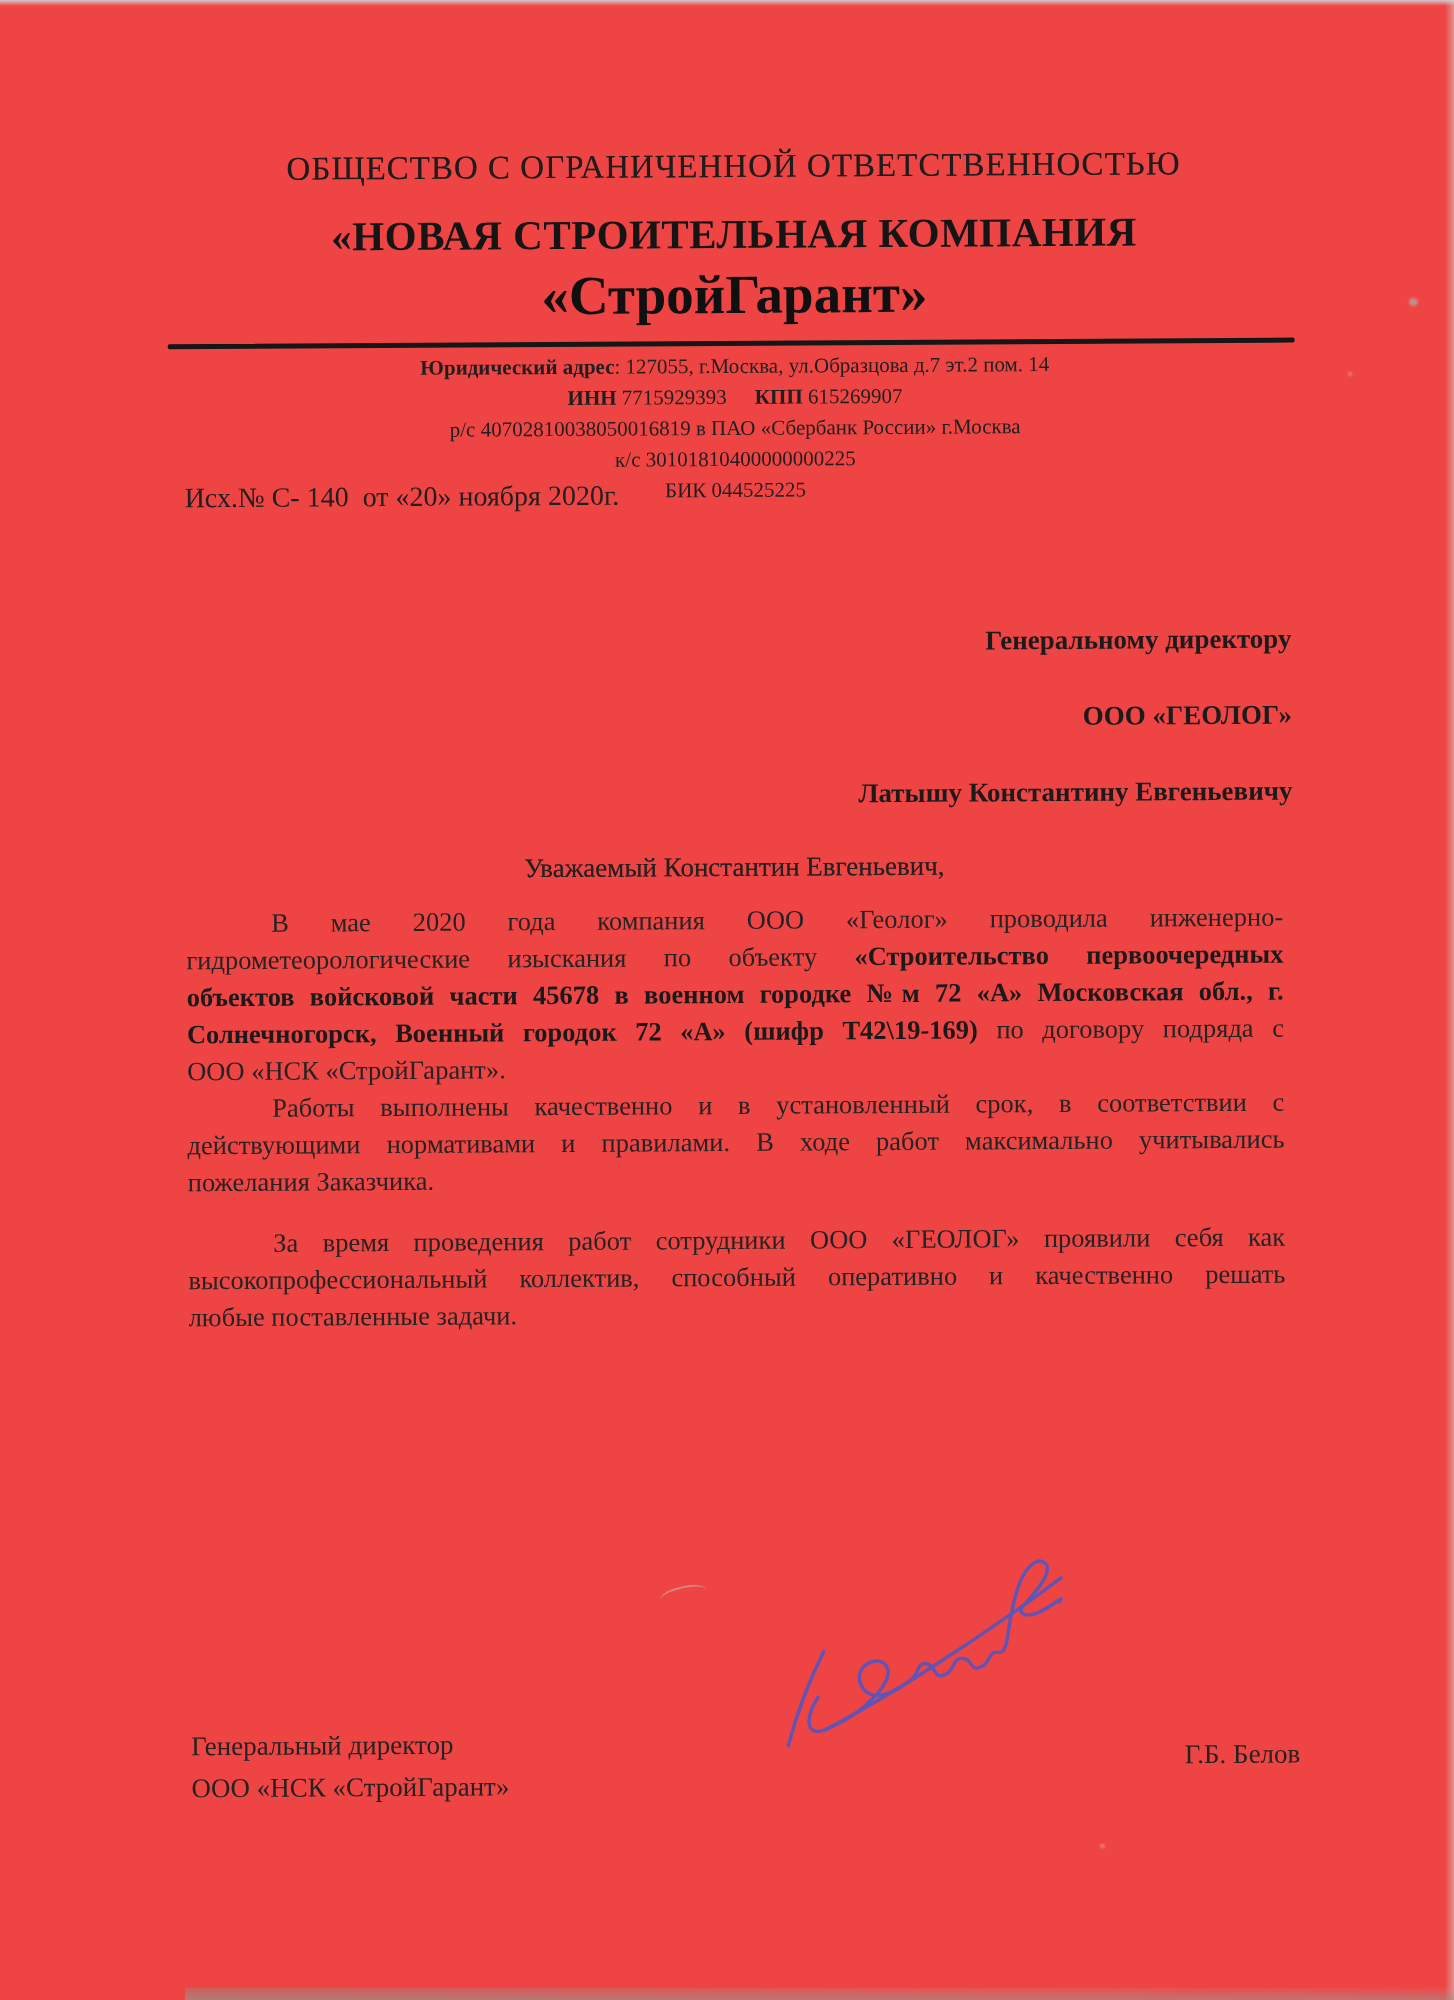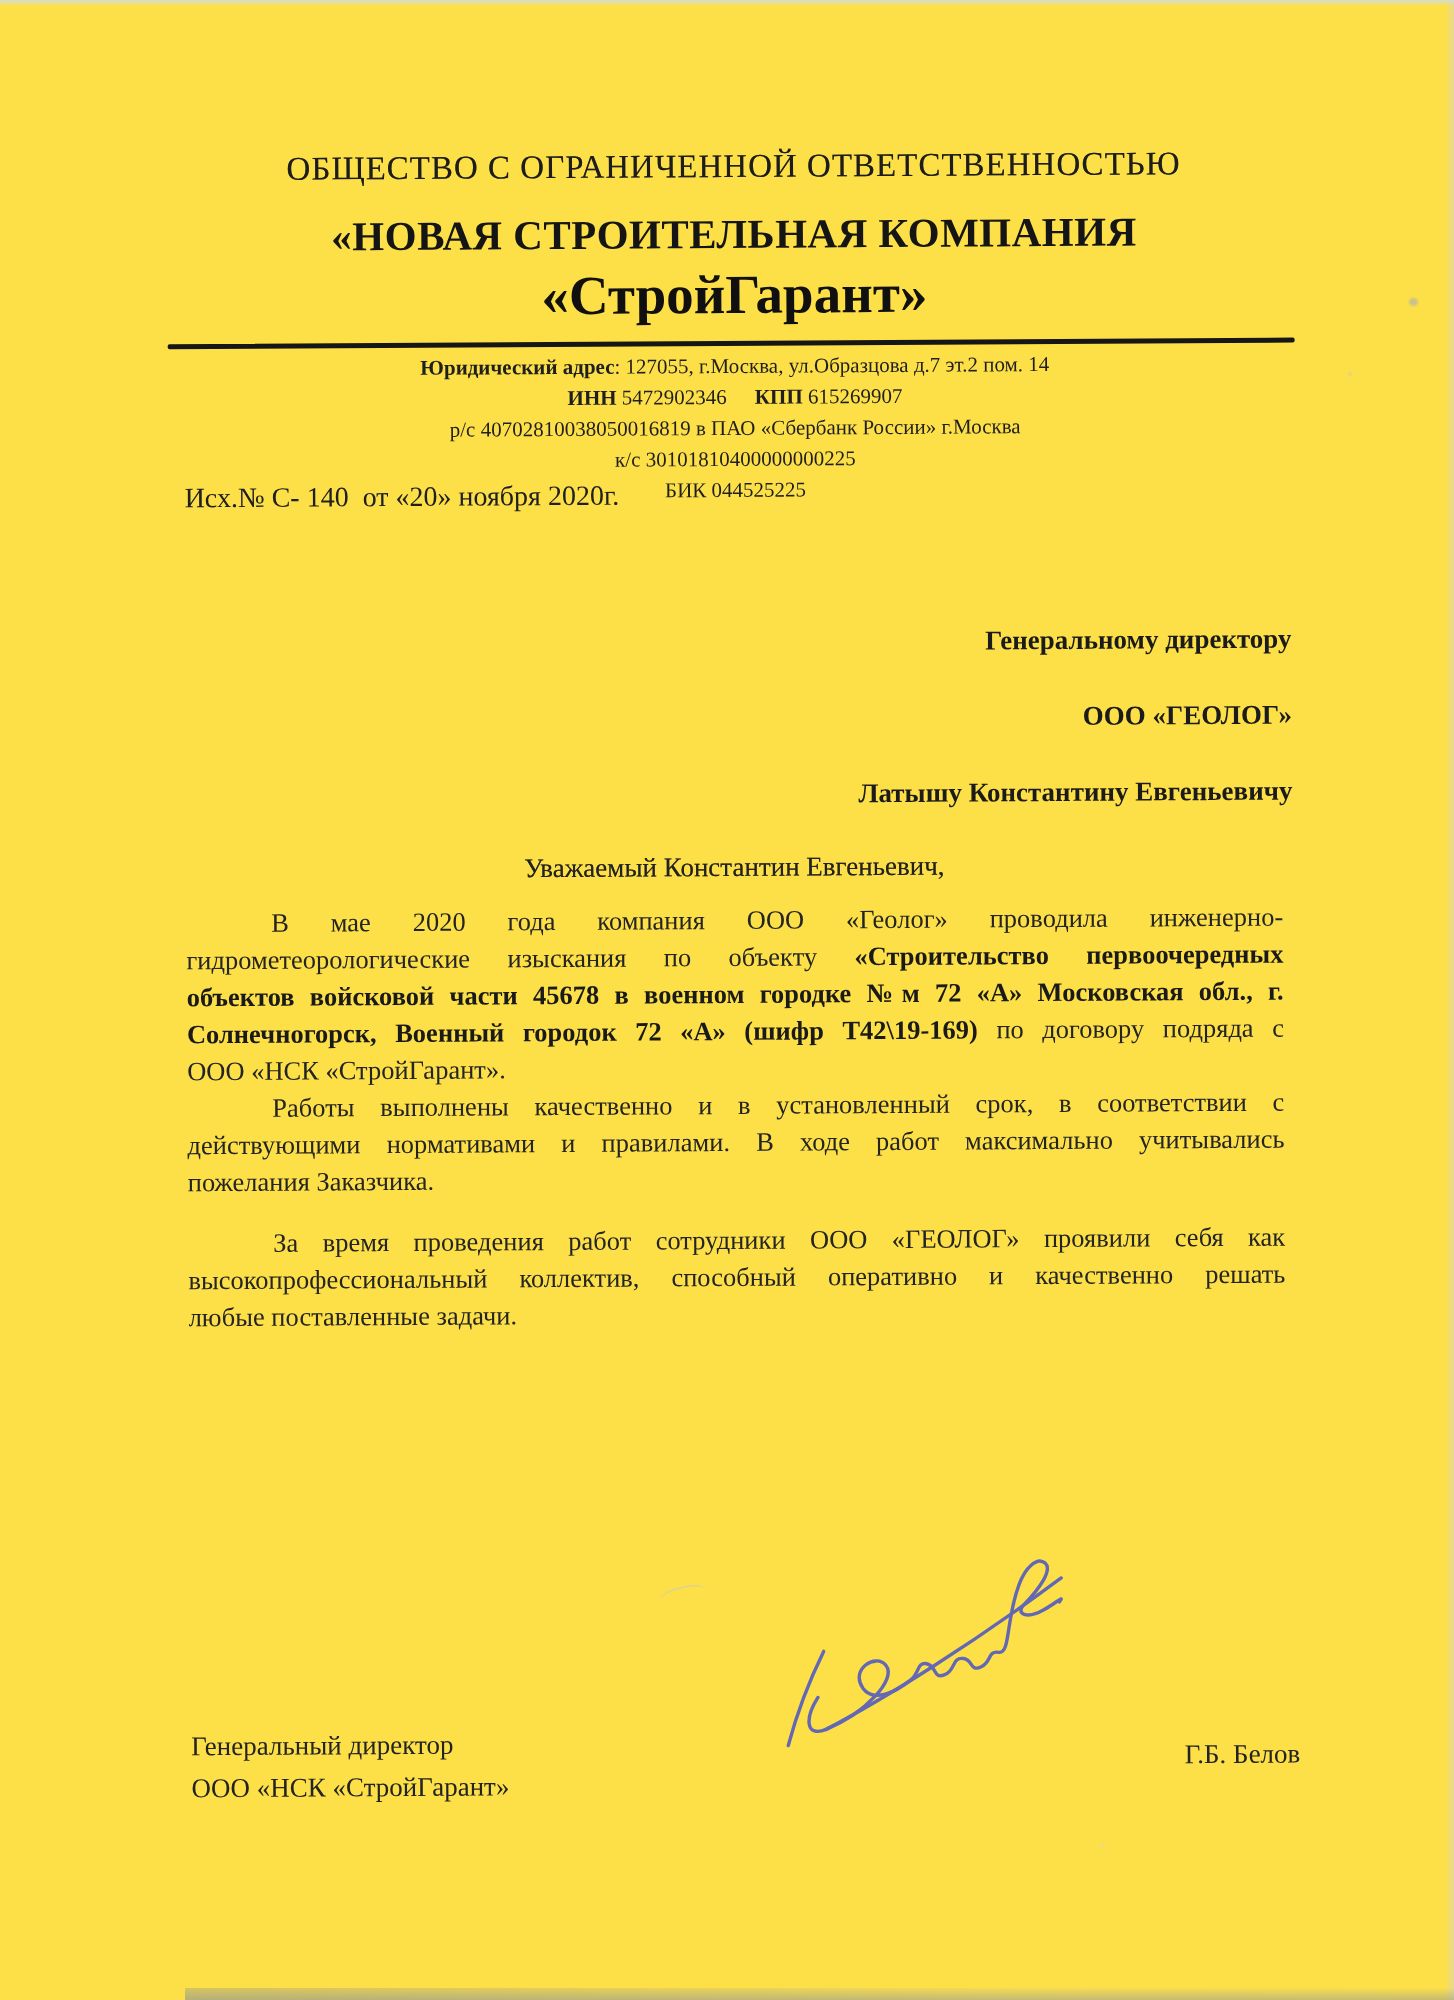--- a/index.html
+++ b/index.html
@@ -1,20 +1,20 @@
 <!DOCTYPE html>
 <html><head>
 <meta charset="utf-8">
 <style>
   html,body{margin:0;padding:0;background:#9a9a9a;}
   #sheet{
     position:relative;
     width:1454px;height:2000px;
     margin:0 auto;
-    background:#fde047;
+    background:#ef4444;
     overflow:hidden;
     font-family:"Liberation Serif","DejaVu Serif",serif;
     color:#222;
   }
   #content{
     position:absolute;inset:0;
     transform:rotate(-0.35deg);
     transform-origin:720px 400px;
   }
   .center-wrap{position:absolute;left:0;width:1470px;text-align:center;}
@@ -74,21 +74,21 @@
   <div id="content">
 
     <div class="center-wrap h1 soft">ОБЩЕСТВО С ОГРАНИЧЕННОЙ ОТВЕТСТВЕННОСТЬЮ</div>
     <div class="center-wrap h2">«НОВАЯ СТРОИТЕЛЬНАЯ КОМПАНИЯ</div>
     <div class="center-wrap h3">«СтройГарант»</div>
 
     <div class="rule"></div>
 
     <div class="center-wrap addr addr-block">
       <div><span class="lbl">Юридический адрес</span><span>: 127055, г.Москва, ул.Образцова д.7 эт.2 пом. 14</span></div>
-      <div><span class="lbl">ИНН</span>&nbsp;<span>5472902346</span><span class="gap"></span><span class="lbl">КПП</span>&nbsp;<span>615269907</span></div>
+      <div><span class="lbl">ИНН</span>&nbsp;<span>7715929393</span><span class="gap"></span><span class="lbl">КПП</span>&nbsp;<span>615269907</span></div>
       <div>р/с 40702810038050016819 в ПАО «Сбербанк России» г.Москва</div>
       <div>к/с 30101810400000000225</div>
       <div>БИК 044525225</div>
     </div>
 
     <div class="ref-line">Исх.№ С- 140  от «20» ноября 2020г.</div>
 
     <div class="addressee">
       <div class="a-line">Генеральному директору</div>
       <div class="a-line">ООО «ГЕОЛОГ»</div>

